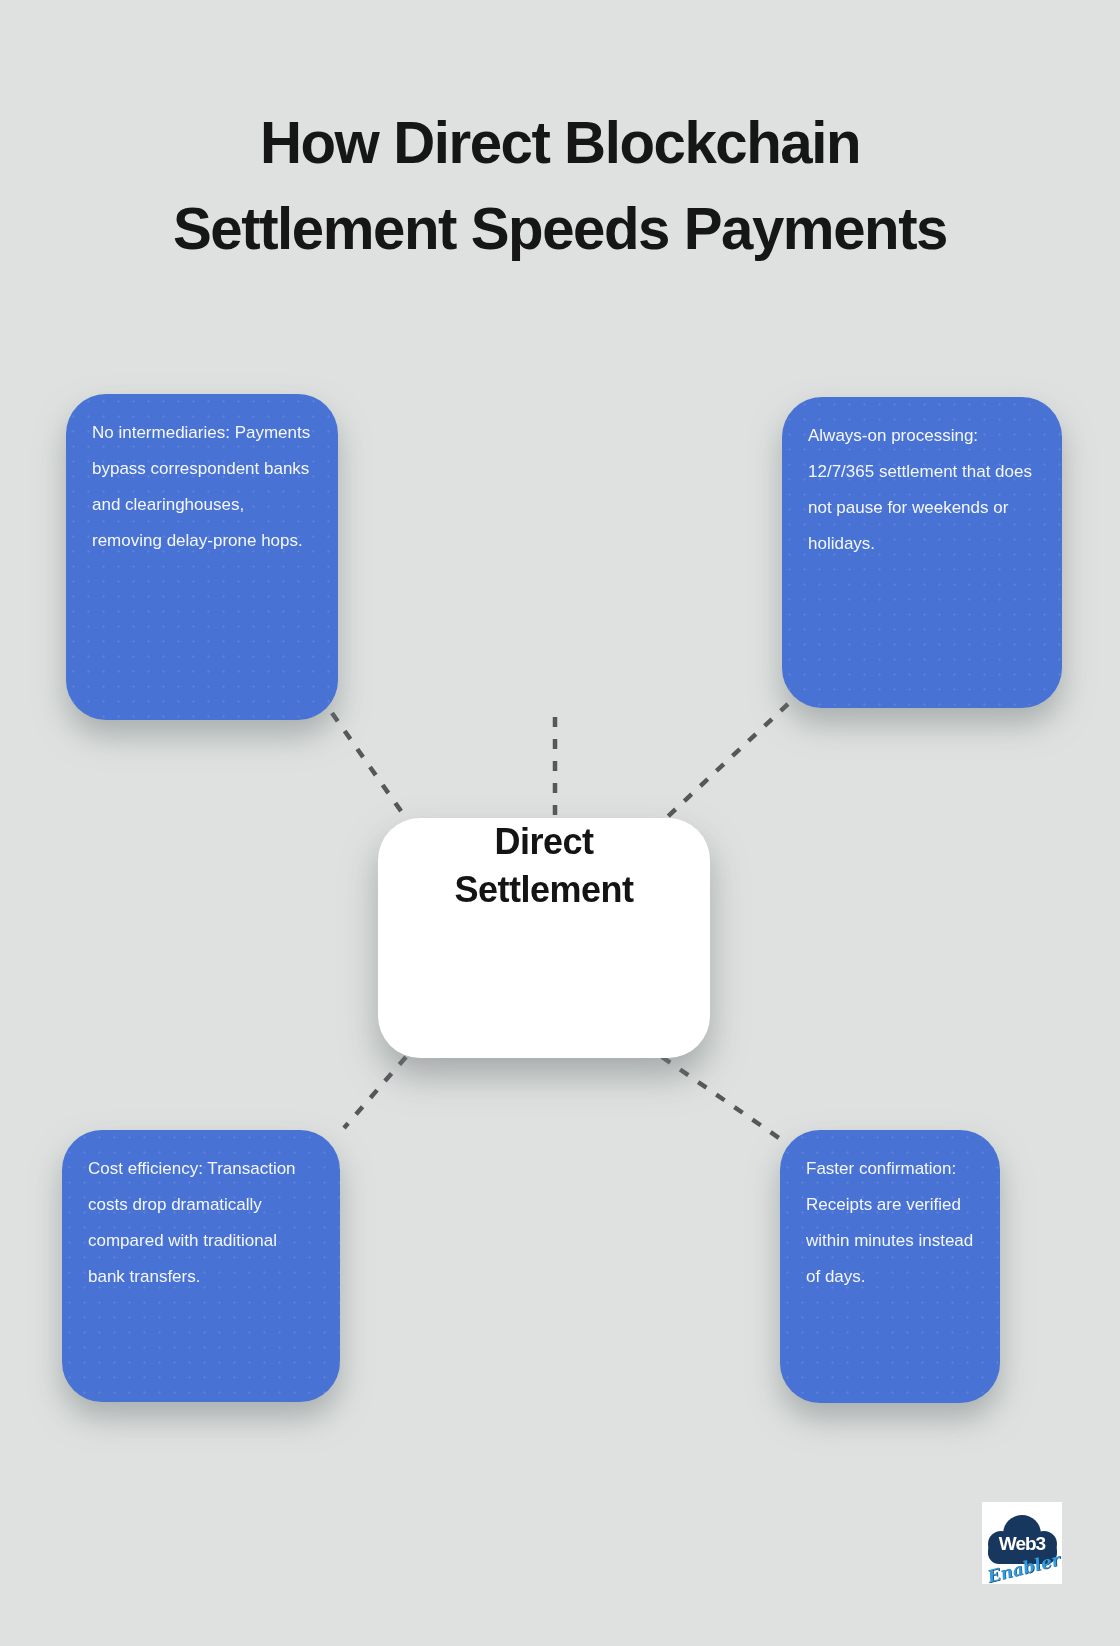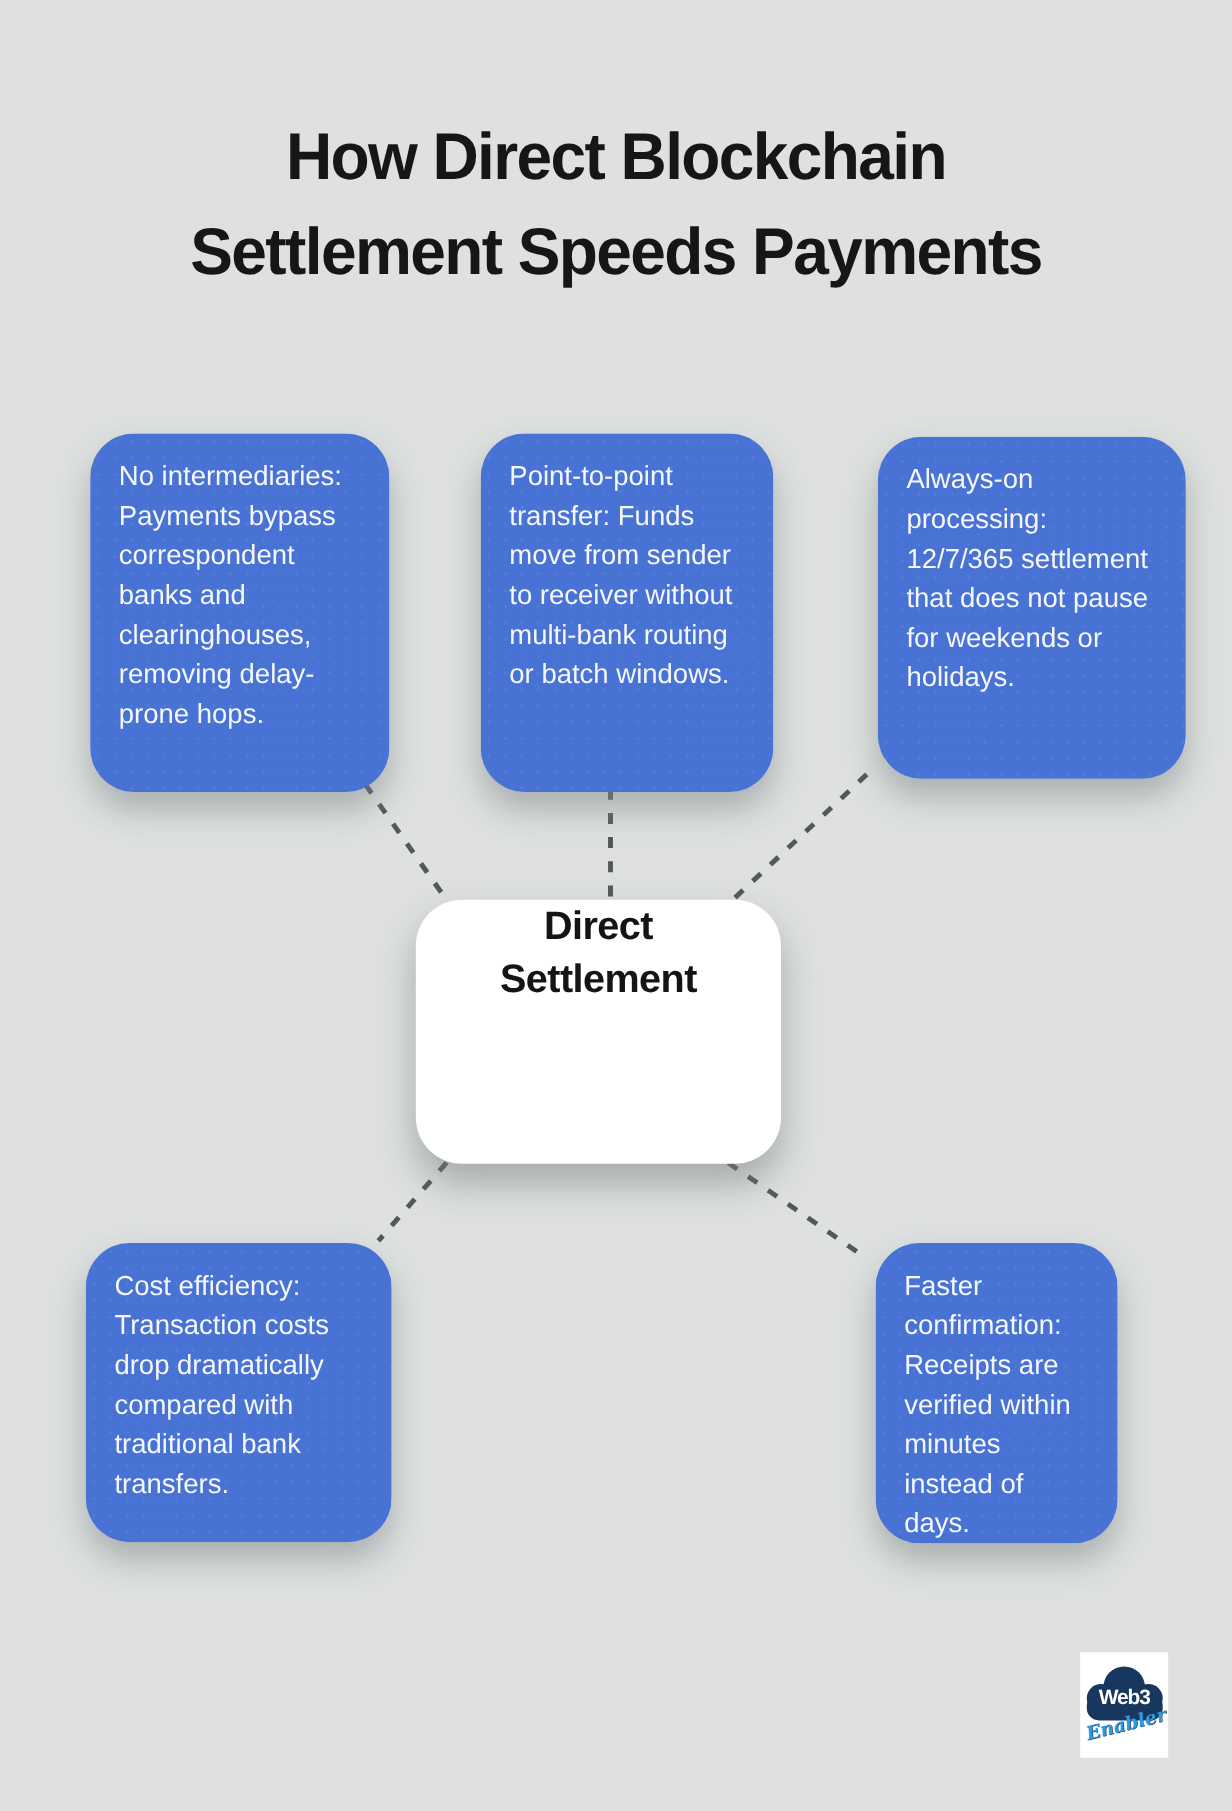--- a/index.html
+++ b/index.html
@@ -26,26 +26,25 @@
     position:absolute;left:0;top:0;width:1120px;height:1646px;
     pointer-events:none;
   }
   .node{
     position:absolute;
     background:#4872d4;
     background-image:radial-gradient(rgba(255,255,255,0.09) 1.2px, transparent 1.2px);
     background-size:15px 15px;
     border-radius:40px;
     color:#f5f7fa;
-    font-size:25px;
+    font-size:17px;
     line-height:36px;
     padding:21px 26px;
     box-sizing:border-box;
     box-shadow:0 16px 30px rgba(125,134,134,0.55);
-    margin-left:16px;
   }
   .node-1{left:66px;  top:394px;  width:272px; height:326px;}
   .node-2{left:421px; top:394px;  width:266px; height:326px;}
   .node-3{left:782px; top:397px;  width:280px; height:311px;}
   .node-4{left:62px;  top:1130px; width:278px; height:272px;}
   .node-5{left:780px; top:1130px; width:220px; height:273px;}
   .center-box{
     position:absolute;
     left:378px;top:818px;width:332px;height:240px;
     background:#ffffff;
@@ -57,21 +56,21 @@
     width:250px;
     text-align:center;
     font-size:36px;
     font-weight:bold;
     line-height:48px;
     color:#141414;
     letter-spacing:-0.5px;
   }
   .logo{
     position:absolute;
-    left:982px;top:1502px;width:80px;height:96px;
+    left:982px;top:1502px;width:80px;height:82px;
     background:#ffffff;
   }
   .logo-cloud{position:absolute;left:0;top:6px;}
   .logo-web3{
     position:absolute;left:0;top:31px;width:80px;
     text-align:center;
     color:#ffffff;
     font-size:19px;
     font-weight:bold;
     letter-spacing:-1px;
@@ -106,23 +105,20 @@
       <line x1="788" y1="704" x2="663" y2="821"></line>
       <line x1="406" y1="1057" x2="344" y2="1128"></line>
       <line x1="662" y1="1057" x2="782" y2="1140"></line>
     </g>
   </svg>
 
   <div class="node node-1">
     <span>No intermediaries: Payments bypass correspondent banks and clearinghouses, removing delay-prone hops.</span>
   </div>
 
-  <div class="node node-2">
-    <span>Point-to-point transfer: Funds move from sender to receiver without multi-bank routing or batch windows.</span>
-  </div>
 
   <div class="node node-3">
     <span>Always-on processing: 12/7/365 settlement that does not pause for weekends or holidays.</span>
   </div>
 
   <div class="node node-4">
     <span>Cost efficiency: Transaction costs drop dramatically compared with traditional bank transfers.</span>
   </div>
 
   <div class="node node-5">

